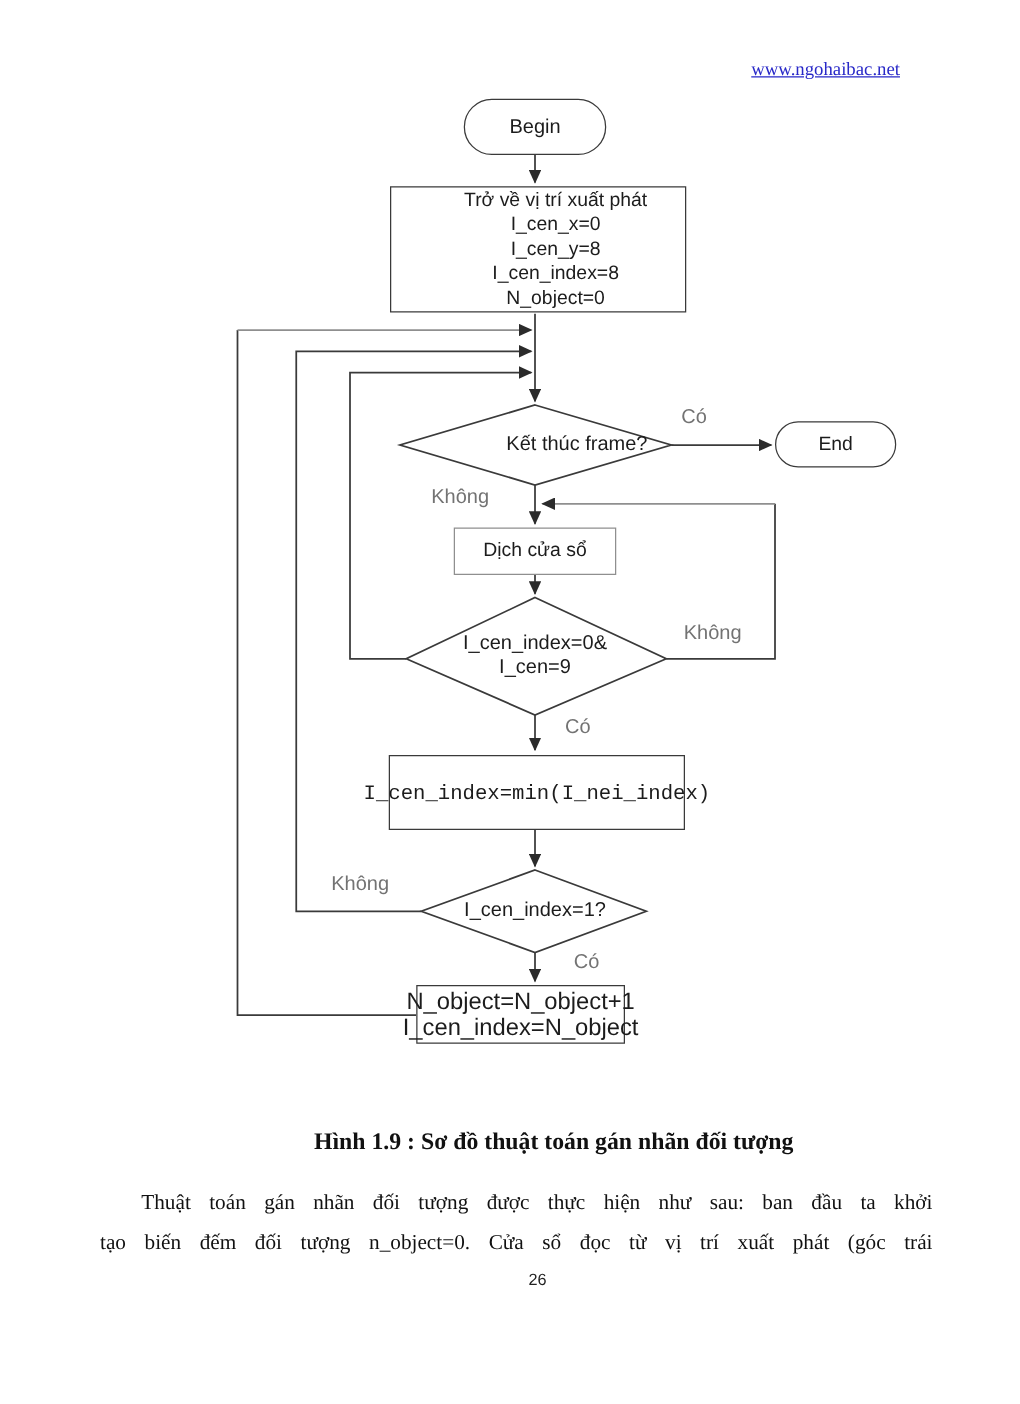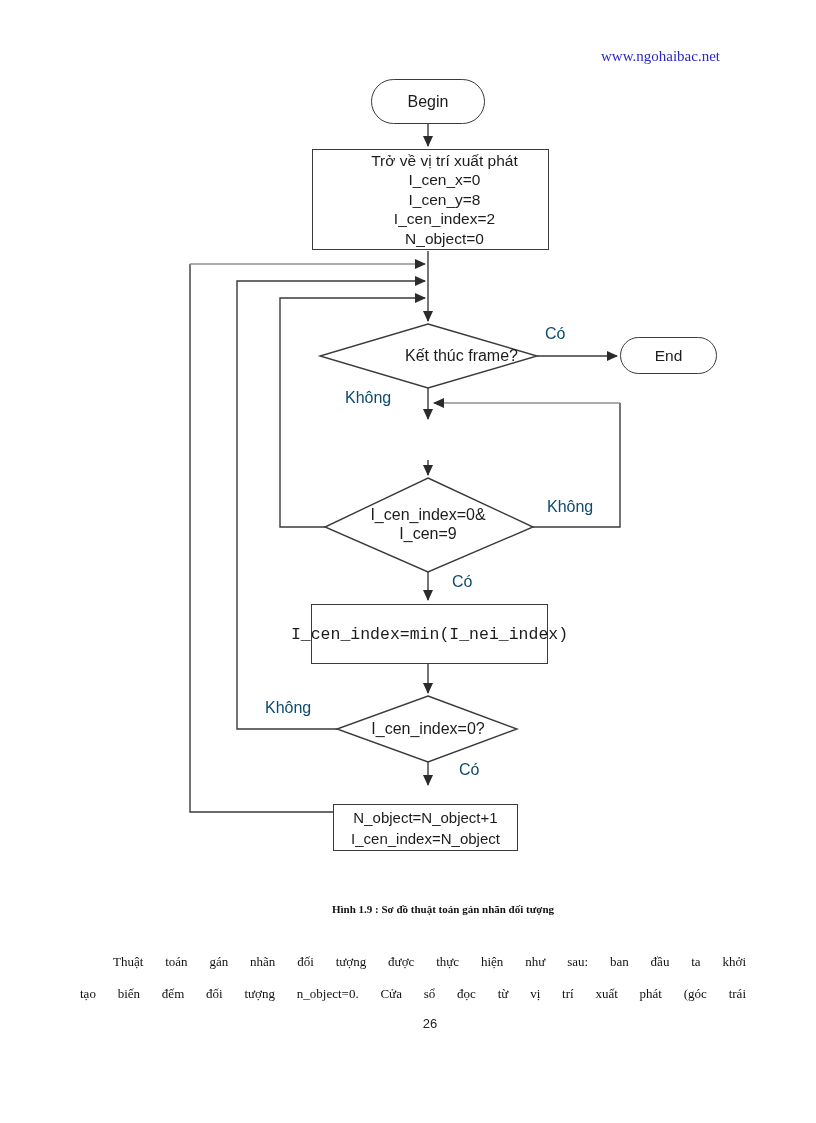--- a/index.html
+++ b/index.html
@@ -13,20 +13,21 @@
     overflow: hidden;
     color: #1c1c1c;
   }
   .header-link {
     position: absolute;
     top: 48px;
     left: 601px;
     font-family: "Liberation Serif", serif;
     font-size: 15px;
     color: #2929c8;
+    text-decoration: underline;
     cursor: pointer;
   }
   .fc-svg { position: absolute; left: 0; top: 0; }
   .node {
     position: absolute;
     display: flex;
     flex-direction: column;
     align-items: center;
     justify-content: center;
     text-align: center;
@@ -34,62 +35,62 @@
     color: #1c1c1c;
     background: #ffffff;
   }
   .oval { border: 1.6px solid #3a3a3a; border-radius: 24px; font-size: 16px; text-align: center; }
   .rect { border: 1.6px solid #3a3a3a; }
   .node-begin { left: 371px; top: 79px; width: 114px; height: 45px; }
   .node-end   { left: 620px; top: 337px; width: 97px;  height: 37px; font-size: 15.5px; }
   .node-init  { left: 312px; top: 149px; width: 237px; height: 101px; font-size: 15.5px; line-height: 19.5px; padding-left: 28px; }
   .node-shift { left: 363px; top: 422px; width: 130px; height: 38px; font-size: 15.5px; border-color: #8f8f8f; }
   .node-min   { left: 311px; top: 604px; width: 237px; height: 60px; font-size: 16.5px; font-family: Liberation Mono, monospace; }
-  .node-incr  { left: 333px; top: 788px; width: 185px; height: 47px; font-size: 15px; line-height: 21px; margin-top: 16px; }
+  .node-incr  { left: 333px; top: 788px; width: 167px; height: 47px; font-size: 19px; line-height: 21px; }
   .diamond-text {
     position: absolute;
     text-align: center;
     font-family: "Liberation Sans", sans-serif;
     font-size: 16px;
     color: #1c1c1c;
     background: transparent;
   }
   .dt-frame { left: 338px; top: 347px; width: 180px; text-align: right; }
   .dt-cen   { left: 330px; top: 505px; width: 196px; line-height: 19px; }
   .dt-index { left: 340px; top: 720px; width: 176px; }
   .branch-label {
     position: absolute;
     font-family: "Liberation Sans", sans-serif;
     font-size: 16px;
-    color: #0c4a6e;
+    color: #737373;
   }
   .lbl-yes1 { left: 545px; top: 325px; }
   .lbl-no1  { left: 345px; top: 389px; }
   .lbl-no2  { left: 547px; top: 498px; }
   .lbl-yes2 { left: 452px; top: 573px; }
   .lbl-no3  { left: 265px; top: 699px; }
   .lbl-yes3 { left: 459px; top: 761px; }
   .figure-caption {
     position: absolute;
     top: 903px;
     left: 70px;
     right: 0;
     text-align: center;
     font-family: "Liberation Serif", serif;
     font-weight: bold;
-    font-size: 11px;
+    font-size: 19px;
     color: #111111;
   }
   .body-paragraph {
     position: absolute;
     top: 946px;
     left: 80px;
     width: 666px;
     font-family: "Liberation Serif", serif;
-    font-size: 13px;
+    font-size: 17px;
     line-height: 32px;
     color: #111111;
   }
   .body-line { text-align: justify; text-align-last: justify; }
   .body-line.first { text-indent: 33px; }
   .page-number {
     position: absolute;
     top: 1016px;
     left: 0;
     right: 0;
@@ -149,41 +150,44 @@
   </svg>
 
   <div class="node oval node-begin">
     <span>Begin</span>
   </div>
 
   <div class="node rect node-init">
     <div>Trở về vị trí xuất phát</div>
     <div>I_cen_x=0</div>
     <div>I_cen_y=8</div>
-    <div>I_cen_index=2</div>
+    <div>I_cen_index=8</div>
     <div>N_object=0</div>
   </div>
 
   <div class="diamond-text dt-frame">Kết thúc frame?</div>
 
   <div class="node oval node-end">
     <span>End</span>
   </div>
 
+  <div class="node rect node-shift">
+    <span>Dịch cửa sổ</span>
+  </div>
 
   <div class="diamond-text dt-cen">
     <div>I_cen_index=0&amp;</div>
     <div>I_cen=9</div>
   </div>
 
   <div class="node rect node-min">
     <span>I_cen_index=min(I_nei_index)</span>
   </div>
 
-  <div class="diamond-text dt-index">I_cen_index=0?</div>
+  <div class="diamond-text dt-index">I_cen_index=1?</div>
 
   <div class="node rect node-incr">
     <div>N_object=N_object+1</div>
     <div>I_cen_index=N_object</div>
   </div>
 
   <div class="branch-label lbl-yes1">Có</div>
   <div class="branch-label lbl-no1">Không</div>
   <div class="branch-label lbl-no2">Không</div>
   <div class="branch-label lbl-yes2">Có</div>

